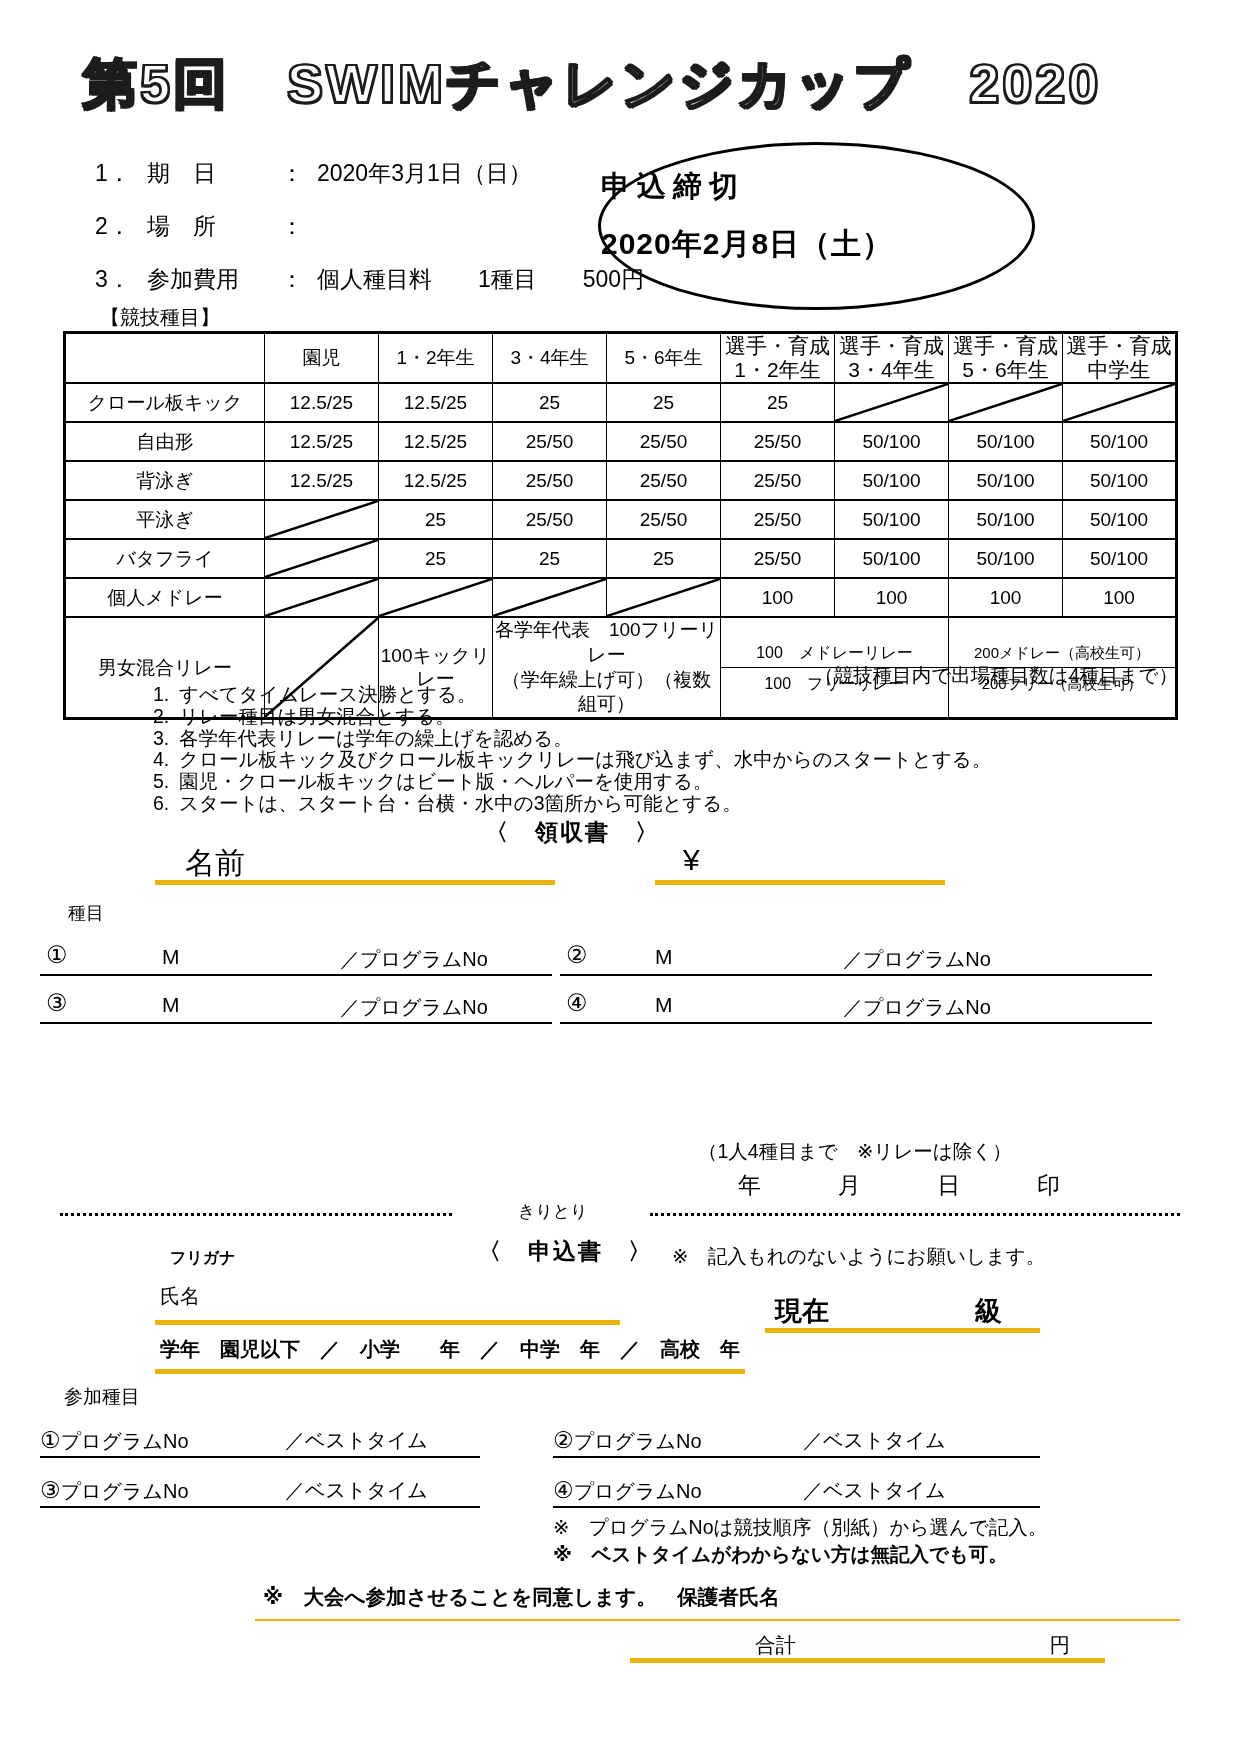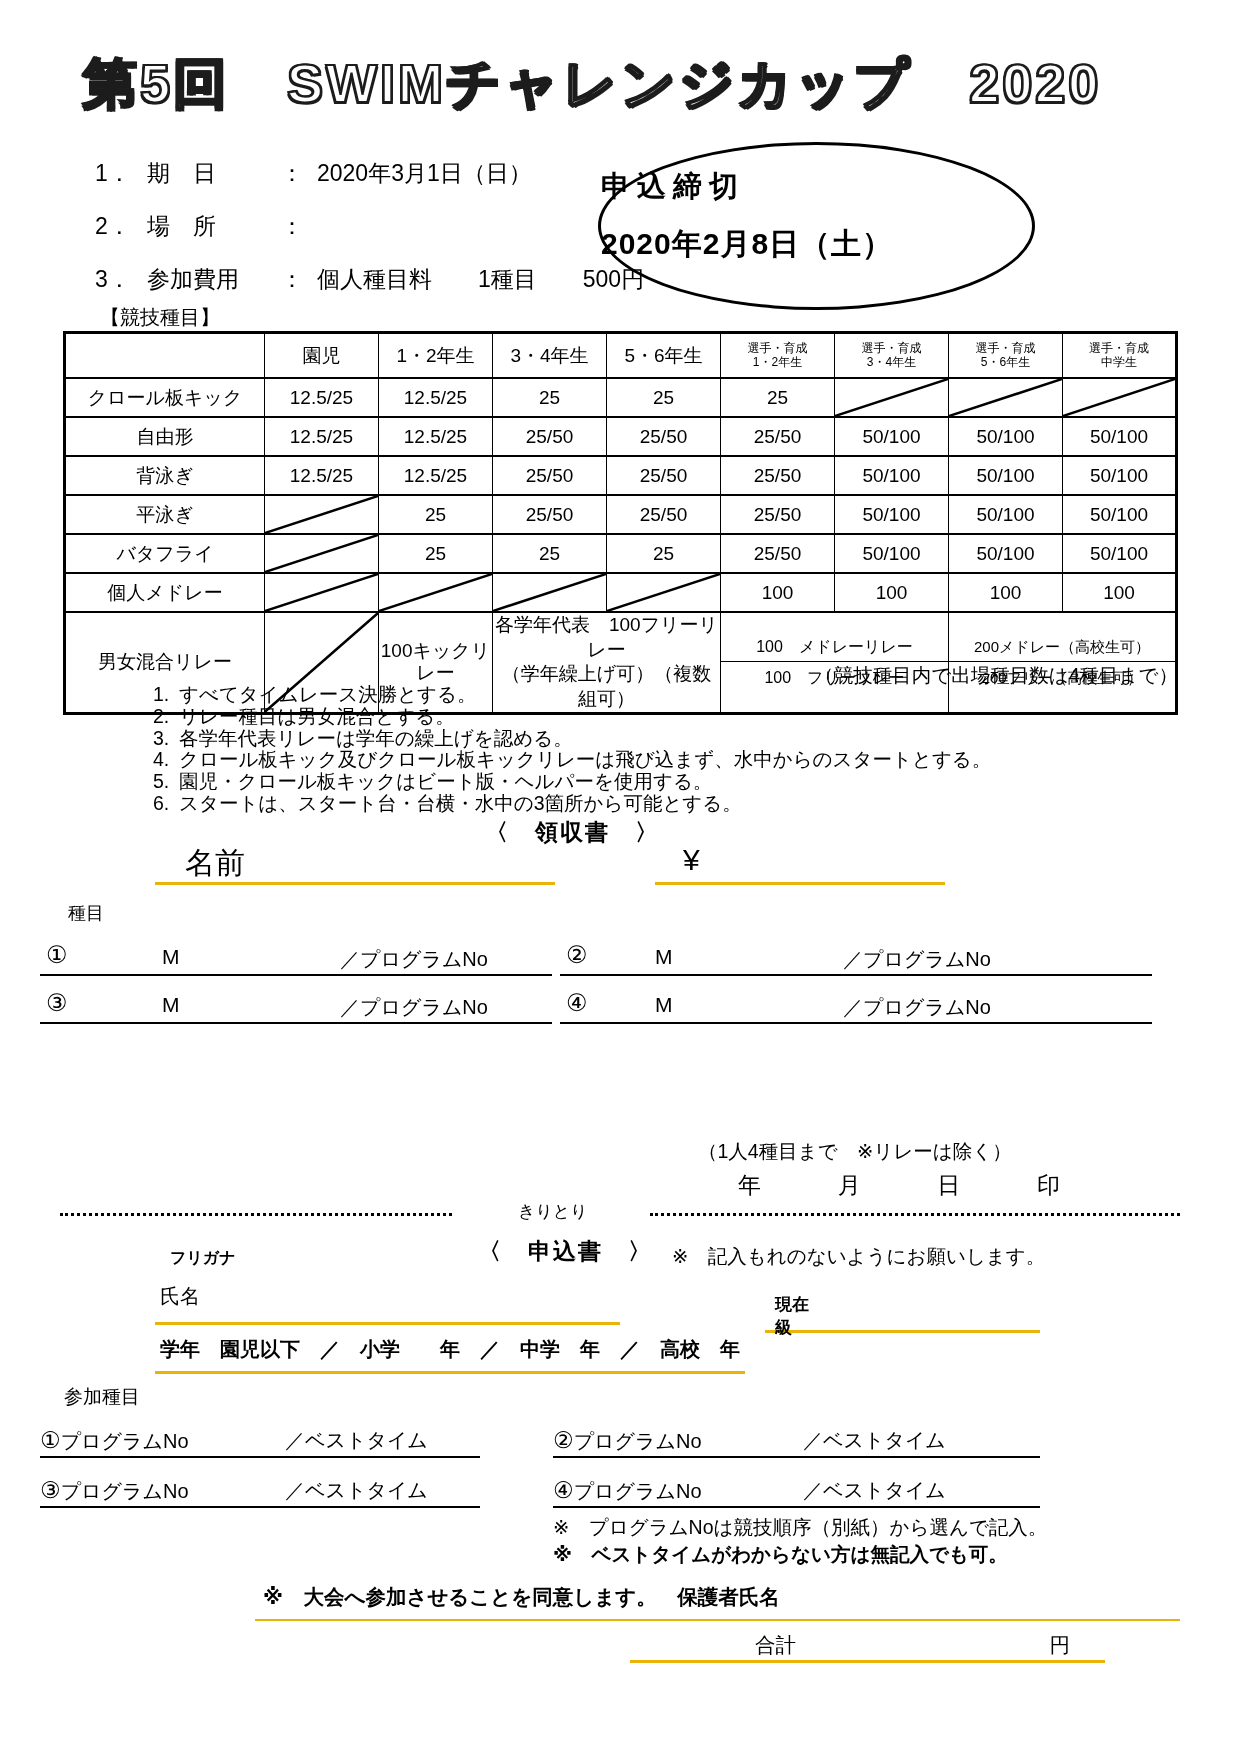--- a/index.html
+++ b/index.html
@@ -29,39 +29,39 @@
   .section-label { position:absolute; left:100px; top:304px; font-size:20px; }
   .events-table { position:absolute; left:63px; top:331px; width:1115px;
     border-collapse:collapse; table-layout:fixed; border:3px solid #000; }
   .events-table col.label-col { width:200px; }
   .events-table th,.events-table td {
     border:2px solid #000; border-left-width:1px; border-right-width:1px;
     text-align:center; vertical-align:middle; font-weight:normal; font-size:19px;
     padding:0; position:relative;
   }
   .header-row th { height:43px; }
-  .two-line span { display:block; font-size:12px; line-height:1.15; }
+  .two-line span { display:block; font-size:21px; line-height:1.15; }
   .data-row td { height:37px; }
   .relay-row td { height:64px; }
   .kick-cell { font-size:17px; line-height:1.2; }
   .rep-cell { font-size:13.5px; line-height:1.3; }
   .split-cell { vertical-align:top; }
   .split-cell .half { height:31px; line-height:31px; font-size:16px; box-sizing:border-box; }
   .split-cell .half.top { border-bottom:1.5px solid #000; }
   .split-cell.c200 .half { font-size:15px; }
   .diag { position:absolute; left:0; top:0; width:100%; height:100%; display:block; }
   .table-footnote { position:absolute; left:63px; top:662px; width:1115px; text-align:right; font-size:19.5px; }
   
   .rules { position:absolute; left:153px; top:684px; font-size:19.5px; line-height:21.8px; }
   .rule-item { white-space:nowrap; }
   .rule-num { display:inline-block; min-width:26px; }
   
   .receipt-heading { position:absolute; left:0; top:817px; width:1145px; text-align:center;
     font-size:23px; font-weight:bold; letter-spacing:2px; }
-  .field { position:absolute; border-bottom:3px solid #eab308; box-sizing:border-box; }
+  .field { position:absolute; border-bottom:5px solid #eab308; box-sizing:border-box; }
   .name-field { left:155px; top:843px; width:400px; height:42px; font-size:30px; padding-left:30px; }
   .yen-field  { left:655px; top:843px; width:290px; height:42px; font-size:30px; padding-left:28px; }
   .event-type-label { position:absolute; left:68px; top:901px; font-size:18px; }
   .entry-field { position:absolute; border-bottom:2.5px solid #000; height:40px; box-sizing:border-box; }
   .entry-field .e-num { position:absolute; left:6px; top:5px; font-size:24px; }
   .entry-field .e-m { position:absolute; top:9px; font-size:21px; }
   .entry-field .e-prog { position:absolute; top:10px; font-size:20px; white-space:nowrap; }
   .f-e1 { left:40px;  top:936px; width:512px; } .f-e1 .e-m{left:122px;} .f-e1 .e-prog{left:300px;}
   .f-e2 { left:560px; top:936px; width:592px; } .f-e2 .e-m{left:95px;}  .f-e2 .e-prog{left:283px;}
   .f-e3 { left:40px;  top:984px; width:512px; } .f-e3 .e-m{left:122px;} .f-e3 .e-prog{left:300px;}
@@ -71,22 +71,22 @@
     justify-content:space-between; font-size:23px; }
   
   .cut-left  { position:absolute; left:60px;  top:1213px; width:392px; border-top:3px dotted #000; }
   .cut-right { position:absolute; left:650px; top:1213px; width:530px; border-top:3px dotted #000; }
   .cut-label { position:absolute; left:518px; top:1200px; font-size:17px; }
   
   .furigana-label { position:absolute; left:170px; top:1248px; font-size:16px; font-weight:bold; }
   .app-heading { position:absolute; left:478px; top:1236px; font-size:23px; font-weight:bold; letter-spacing:2px; }
   .app-note { position:absolute; left:672px; top:1243px; font-size:19.5px; white-space:nowrap; }
   .shimei-field { left:155px; top:1283px; width:465px; height:42px; font-size:20px; padding-left:5px; }
-  .current-field { left:765px; top:1293px; width:275px; height:40px; font-weight:bold; font-size:17px;
-    display:flex; justify-content:space-between; padding:0 38px 0 10px;flex-direction:column; }
+  .current-field { left:765px; top:1293px; width:275px; height:40px; font-weight:bold; font-size:27px;
+    display:flex; justify-content:space-between; padding:0 38px 0 10px; }
   .grade-field { left:155px; top:1336px; width:590px; height:38px; font-weight:bold; font-size:20px;
     white-space:nowrap; padding-left:5px; }
   .participation-label { position:absolute; left:64px; top:1384px; font-size:19px; }
   .prog-field { position:absolute; border-bottom:2.5px solid #000; height:38px; box-sizing:border-box; font-size:20px; }
   .prog-field .p-left { position:absolute; left:0; top:7px; white-space:nowrap; }
   .prog-field .p-num { font-size:23px; }
   .prog-field .p-best { position:absolute; top:7px; white-space:nowrap; }
   .f-p1 { left:40px;  top:1420px; width:440px; } .f-p1 .p-best{left:245px;}
   .f-p2 { left:553px; top:1420px; width:487px; } .f-p2 .p-best{left:250px;}
   .f-p3 { left:40px;  top:1470px; width:440px; } .f-p3 .p-best{left:245px;}

